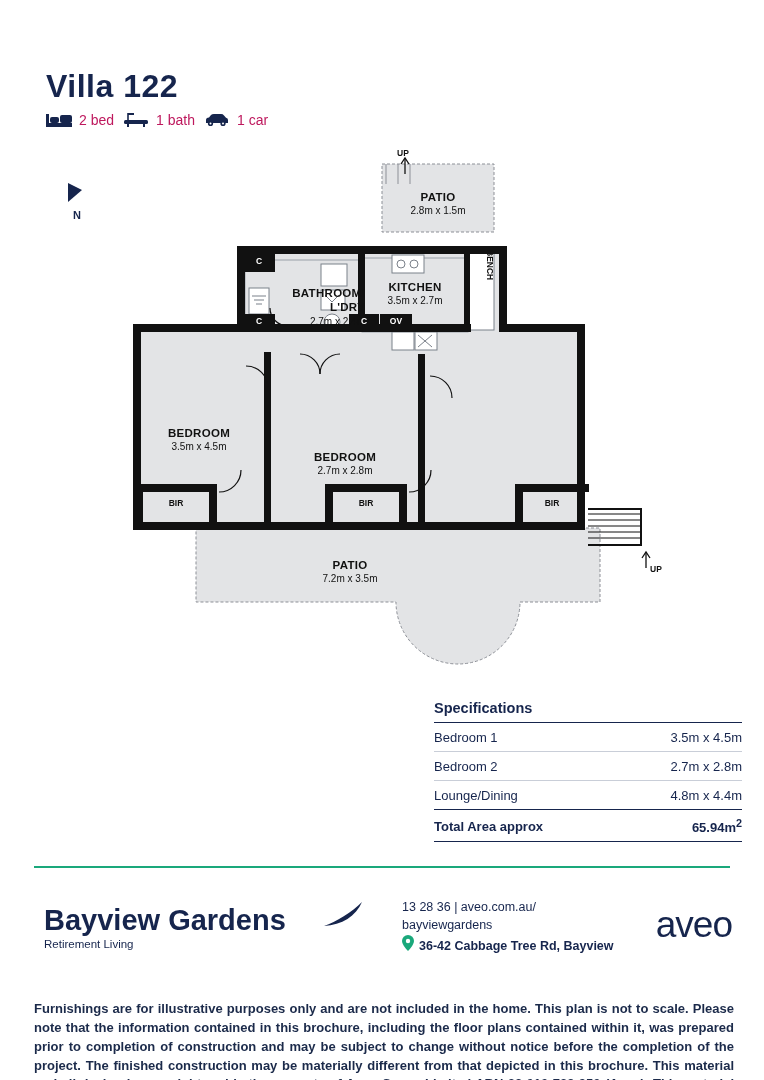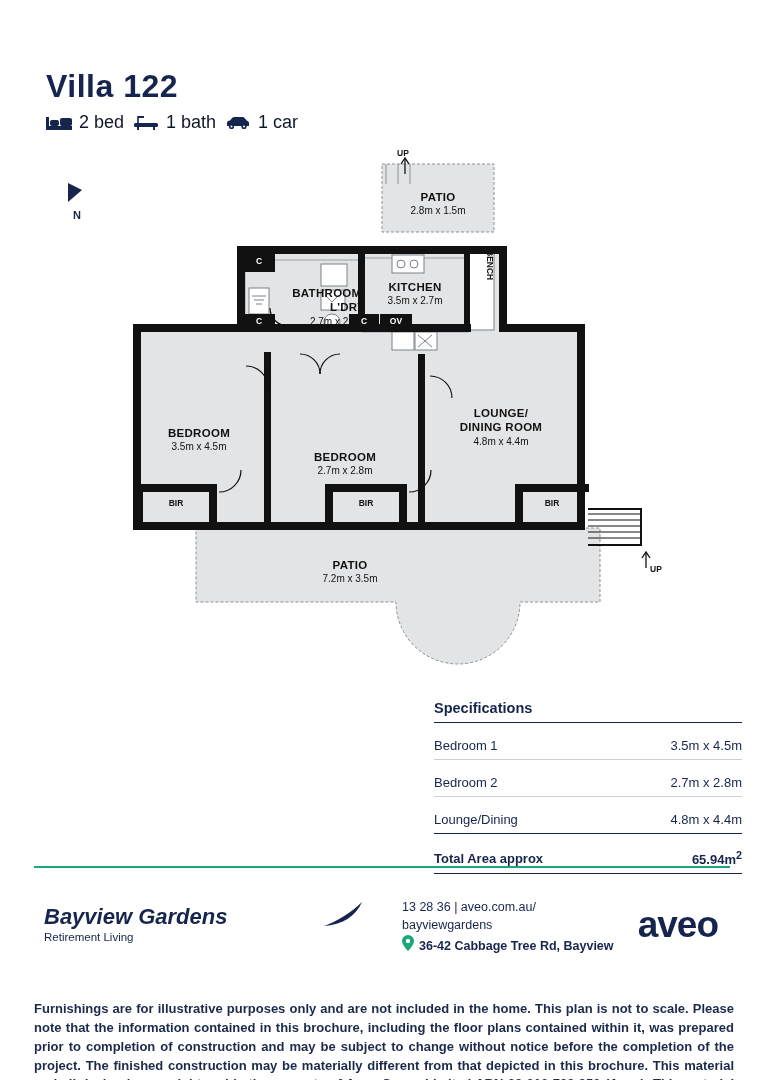--- a/index.html
+++ b/index.html
@@ -13,54 +13,54 @@
     overflow:hidden;
   }
   
   .header { position:absolute; left:46px; top:38px;margin-top:32px; }
   .title {
     font-size:32px; font-weight:bold; color:#16254d;
     letter-spacing:.5px; margin:0 0 10px 0; line-height:1;
   }
   .specs-row { display:flex; align-items:center; gap:9px; font-size:14px; color:#16254d; }
   .spec-item { display:flex; align-items:center; gap:7px; }
-  .spec-item .lbl { font-size:18px; color:#0f172a; }
+  .spec-item .lbl { font-size:14px; color:#be185d; }
   .ic { display:inline-block; color:#16254d; line-height:0; }
 
   
   .compass { position:absolute; left:60px; top:182px; width:34px; text-align:center; }
   .compass .n { font-size:11px; font-weight:bold; color:#16254d; margin-top:1px; }
 
   
   .plan { position:absolute; left:0; top:140px; width:608px; height:530px; }
 
   .rm-label { position:absolute; text-align:center; color:#111; }
   .rm-name { font-size:11.5px; font-weight:bold; letter-spacing:.3px; line-height:1.25; }
   .rm-dim { font-size:10px; line-height:1.3; }
   .tiny { font-size:8.5px; font-weight:bold; }
 
   
   .specbox { position:absolute; left:434px; top:700px; width:308px; }
   .specbox h3 { margin:0 0 6px 0; font-size:14.5px; font-weight:bold; color:#16254d; }
   .specbox table { width:100%; border-collapse:collapse; font-size:13px; color:#16254d; }
-  .specbox td { padding:15px 0 6px 0; border-top:1px solid #c9ced8; }
+  .specbox td { padding:7px 0 6px 0; border-top:1px solid #c9ced8; }
   .specbox tr:first-child td { border-top:1px solid #16254d; }
   .specbox td.val { text-align:right; }
   .specbox tr.total td { font-weight:bold; border-top:1px solid #16254d; border-bottom:1px solid #16254d; }
 
   
   .divider { position:absolute; left:34px; top:866px; width:696px; height:2px; background:#1aa87b; }
   .footer { position:absolute; left:34px; top:890px; width:700px; height:80px; }
   .bg-name { position:absolute; left:10px; top:16px; }
-  .bg-name .b1 { font-size:22px; font-weight:bold; color:#16254d; letter-spacing:0px; line-height:1;font-style:italic; }
+  .bg-name .b1 { font-size:29px; font-weight:bold; color:#16254d; letter-spacing:0px; line-height:1; }
   .bg-name .b2 { font-size:11.5px; color:#16254d; margin-top:3px; }
   .contact { position:absolute; left:368px; top:8px; font-size:12.5px; color:#16254d; line-height:1.45; }
   .contact .line2 { }
   .contact .addr { font-weight:bold; display:flex; align-items:center; gap:5px; margin-top:1px;}
-  .aveo { position:absolute; right:16px; top:14px; font-size:37px; font-weight:bold; color:#16254d; letter-spacing:-1px; }
+  .aveo { position:absolute; right:2px; top:14px; font-size:37px; font-weight:normal; color:#16254d; letter-spacing:-1px; }
 
   .legal { position:absolute; left:34px; top:1000px; width:700px; font-size:13px; line-height:1.45; color:#1b2a4a; text-align:justify;font-weight:bold; }
 
   .pin { color:#1aa87b; }
 </style>
 </head>
 <body>
 
 <div class="header">
   <h1 class="title">Villa 122</h1>
@@ -246,25 +246,20 @@
   <div class="rm-label" style="left:133px; top:286px; width:132px;">
     <div class="rm-name">BEDROOM</div>
     <div class="rm-dim">3.5m x 4.5m</div>
   </div>
 
   <div class="rm-label" style="left:271px; top:310px; width:148px;">
     <div class="rm-name">BEDROOM</div>
     <div class="rm-dim">2.7m x 2.8m</div>
   </div>
 
-  <div class="rm-label" style="left:425px; top:266px; width:152px;">
-    <div class="rm-name">LOUNGE/</div>
-    <div class="rm-name">DINING ROOM</div>
-    <div class="rm-dim">4.8m x 4.4m</div>
-  </div>
 
   <div class="rm-label" style="left:290px; top:418px; width:120px;">
     <div class="rm-name">PATIO</div>
     <div class="rm-dim">7.2m x 3.5m</div>
   </div>
 
   
   <div class="rm-label tiny" style="left:243px; top:116px; width:32px; color:#fff;">C</div>
   <div class="rm-label tiny" style="left:243px; top:176px; width:32px; color:#fff;">C</div>
   <div class="rm-label tiny" style="left:349px; top:176px; width:30px; color:#fff;">C</div>

